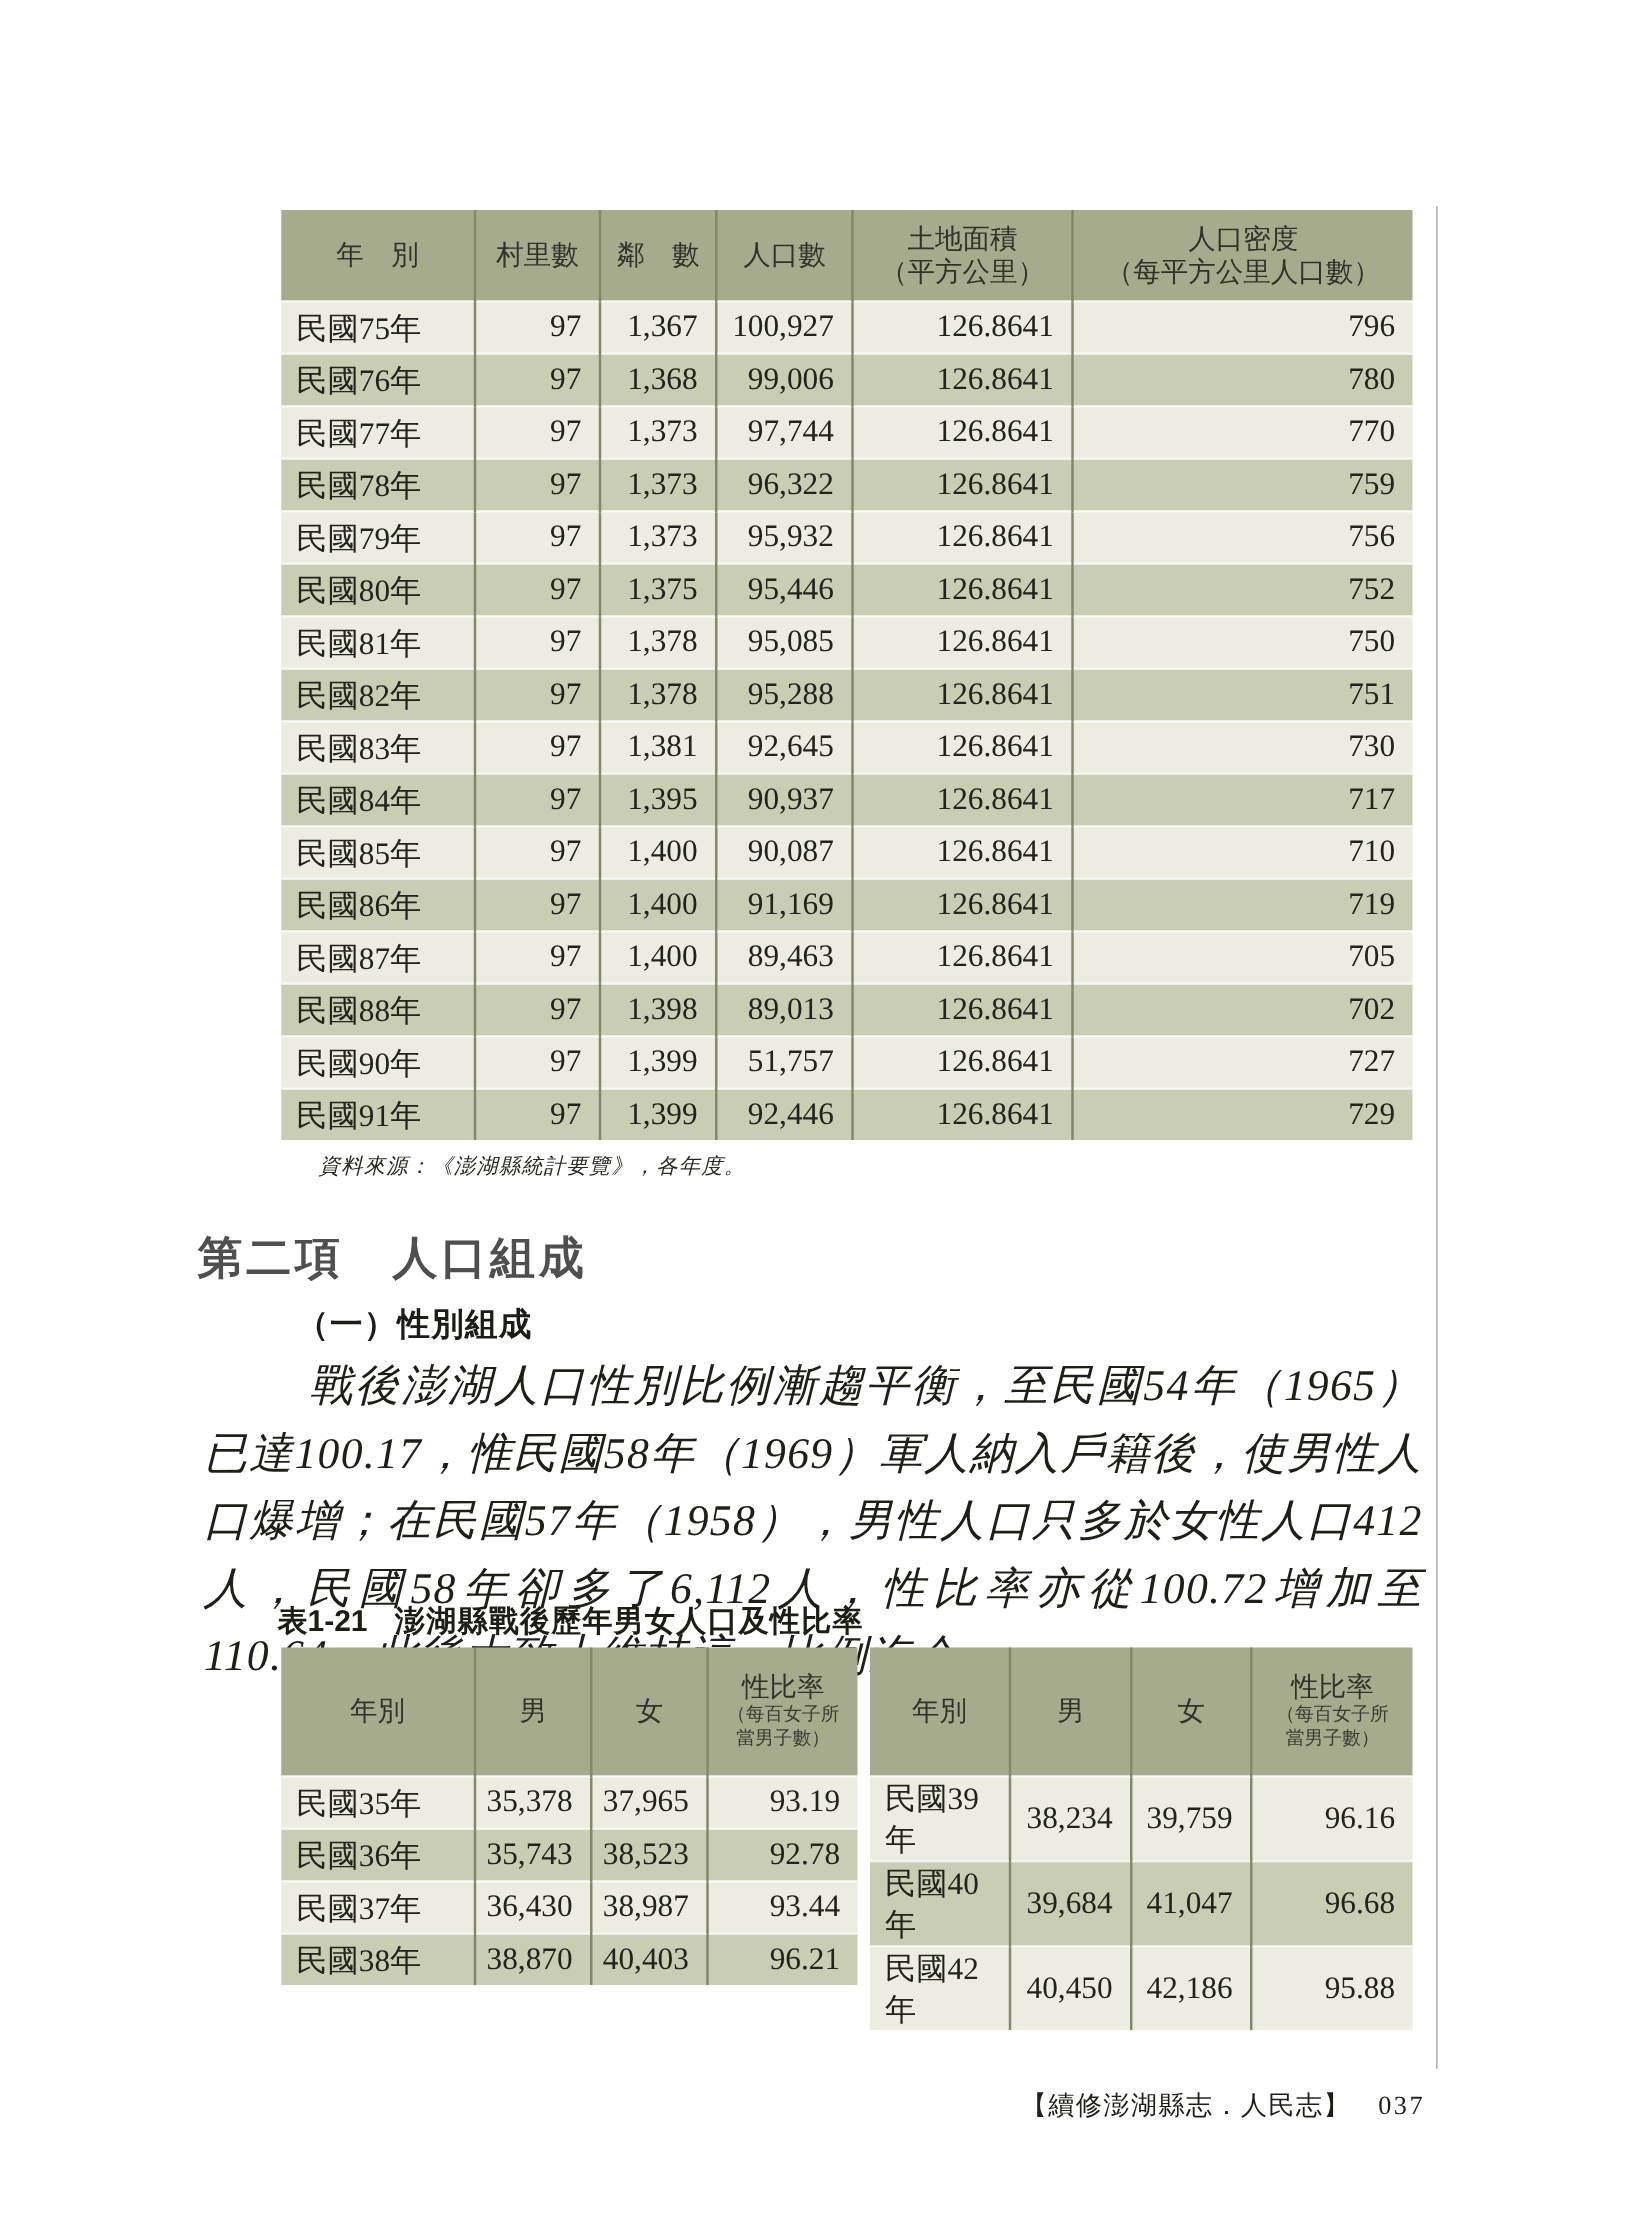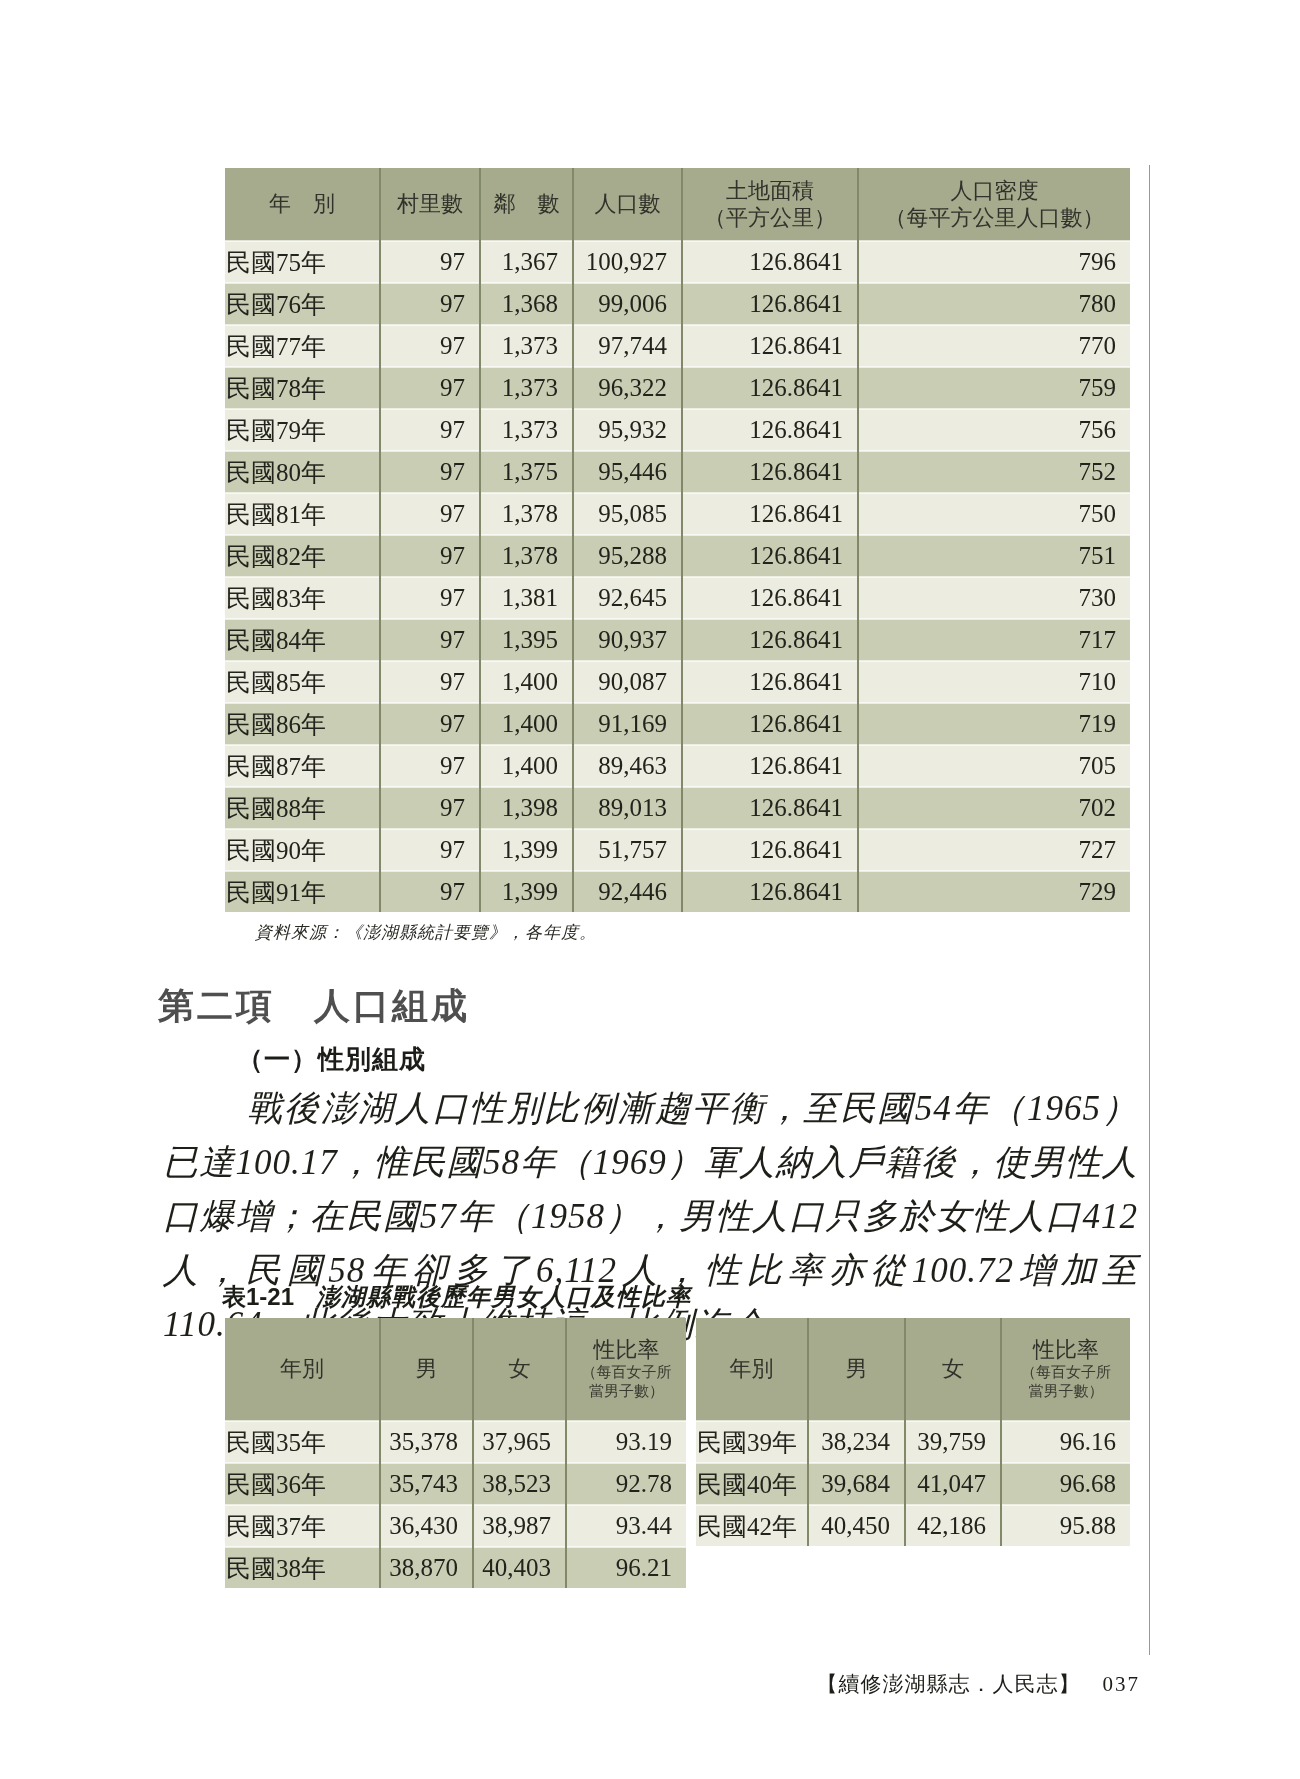--- a/index.html
+++ b/index.html
@@ -17,21 +17,21 @@
   }
   table{border-collapse:collapse;table-layout:fixed;}
   th{
     background:var(--hdr);
     font-family:"Liberation Sans","DejaVu Sans",sans-serif;
     font-weight:normal;font-size:22px;color:#32322a;
     vertical-align:middle;text-align:center;padding:0;
   }
   td{height:40px;font-size:25px;color:var(--ink);padding:0;vertical-align:middle;}
   td.num{text-align:right;padding-right:14px;}
-  td.year{text-align:left;padding-left:1px;}
+  td.year{text-align:left;padding-left:12px;}
   th,td{border-left:2px solid var(--divider);}
   th:first-child,td:first-child{border-left:none;}
   tbody td{border-top:2px solid rgba(255,255,255,0.65);}
   tbody tr:nth-child(odd) td{background:var(--row-light);}
   tbody tr:nth-child(even) td{background:var(--row-dark);}
 
   .t1{position:absolute;left:225px;top:168px;width:905px;}
   .t1 thead th{height:72px;line-height:1.25;}
 
   .source-note{
@@ -53,21 +53,21 @@
     position:absolute;left:163px;top:1082px;width:975px;margin:0;
     font-size:35px;line-height:54px;text-align:justify;text-indent:2.4em;
     letter-spacing:1px;color:#1f1f1a;font-style:italic;
   }
 
   .caption{
     position:absolute;left:222px;top:1281px;
     font-family:"Liberation Sans","DejaVu Sans",sans-serif;
     font-size:24px;font-weight:bold;color:#1d1d18;
   }
-  .caption .caption-title{margin-left:22px;letter-spacing:1px;font-style:italic;}
+  .caption .caption-title{margin-left:22px;letter-spacing:1px;}
 
   .t2{position:absolute;top:1318px;}
   .t2-left{left:225px;width:461px;}
   .t2-right{left:696px;width:434px;}
   .t2 thead th{height:102px;}
   .ratio-main{font-size:22px;line-height:1.2;}
   .ratio-note{font-size:15px;line-height:1.25;color:#3a3a30;}
 
   .margin-rule{
     position:absolute;left:1149px;top:165px;width:1px;height:1490px;

